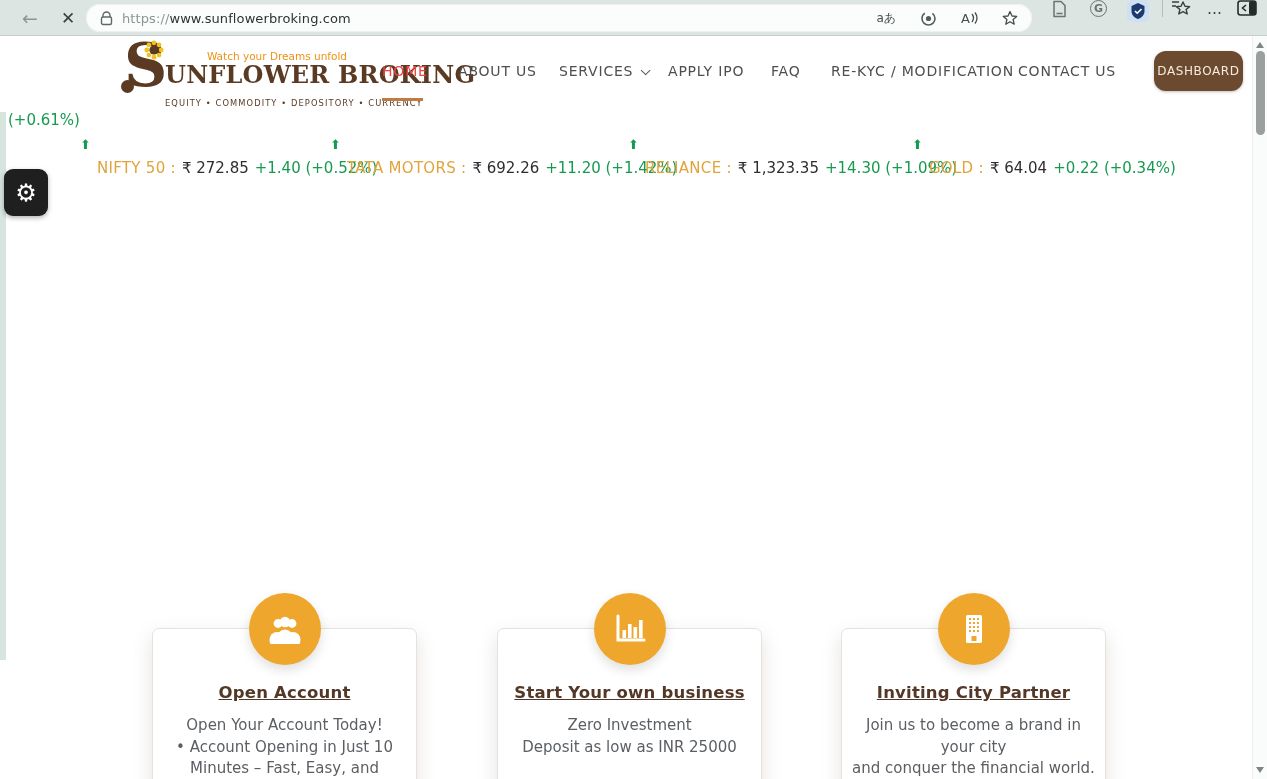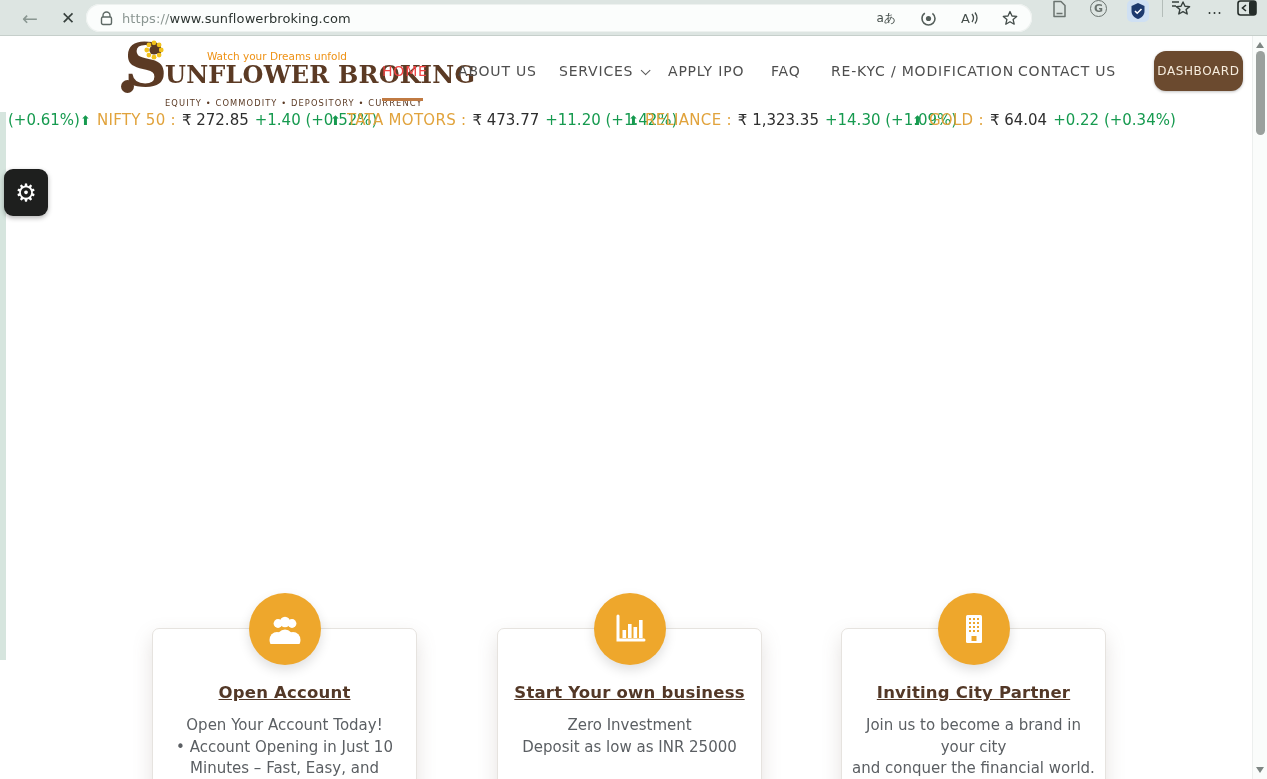--- a/index.html
+++ b/index.html
@@ -66,21 +66,21 @@
     color:#f6ecdd; font-size:12px; letter-spacing:0.6px; cursor:pointer;
     box-shadow:0 1px 3px rgba(0,0,0,0.25);
   }
 
   
   .ticker { position:absolute; top:71px; left:0; width:1252px; height:27px; background:#fff; font-size:15px; }
   .ticker-lead { position:absolute; left:8px; top:4px; color:#169a4f; }
   .ticker-item { position:absolute; top:4px; display:inline-flex; align-items:baseline; gap:6px; white-space:nowrap; }
   .t-arrow { color:#169a4f; font-size:13px; align-self:center; }
   .t-name { color:#e1a33c; letter-spacing:0.3px; }
-  .t-price { color:#2e2e2e; }
+  .t-price { color:#2e2e2e;margin-top:48px; }
   .t-change { color:#169a4f; }
   .ti-0 { left:80px; } .ti-1 { left:330px; } .ti-2 { left:628px; } .ti-3 { left:912px; }
 
   
   .left-strip { position:absolute; top:76px; left:0; width:6px; height:548px; background:#d6e5de; }
   .gear-btn {
     position:absolute; left:4px; top:133px; width:44px; height:47px;
     background:#1e1f1e; border-radius:9px; display:flex; align-items:center; justify-content:center;
     cursor:pointer; box-shadow:0 2px 5px rgba(0,0,0,0.3);
   }
@@ -214,21 +214,21 @@
     <span class="ticker-item ti-0">
       <span class="t-arrow">⬆</span>
       <span class="t-name">NIFTY 50 :</span>
       <span class="t-price">₹ 272.85</span>
       <span class="t-change">+1.40 (+0.52%)</span>
     </span>
 
     <span class="ticker-item ti-1">
       <span class="t-arrow">⬆</span>
       <span class="t-name">TATA MOTORS :</span>
-      <span class="t-price">₹ 473.77</span>
+      <span class="t-price">₹ 692.26</span>
       <span class="t-change">+11.20 (+1.42%)</span>
     </span>
 
     <span class="ticker-item ti-2">
       <span class="t-arrow">⬆</span>
       <span class="t-name">RELIANCE :</span>
       <span class="t-price">₹ 1,323.35</span>
       <span class="t-change">+14.30 (+1.09%)</span>
     </span>
 

